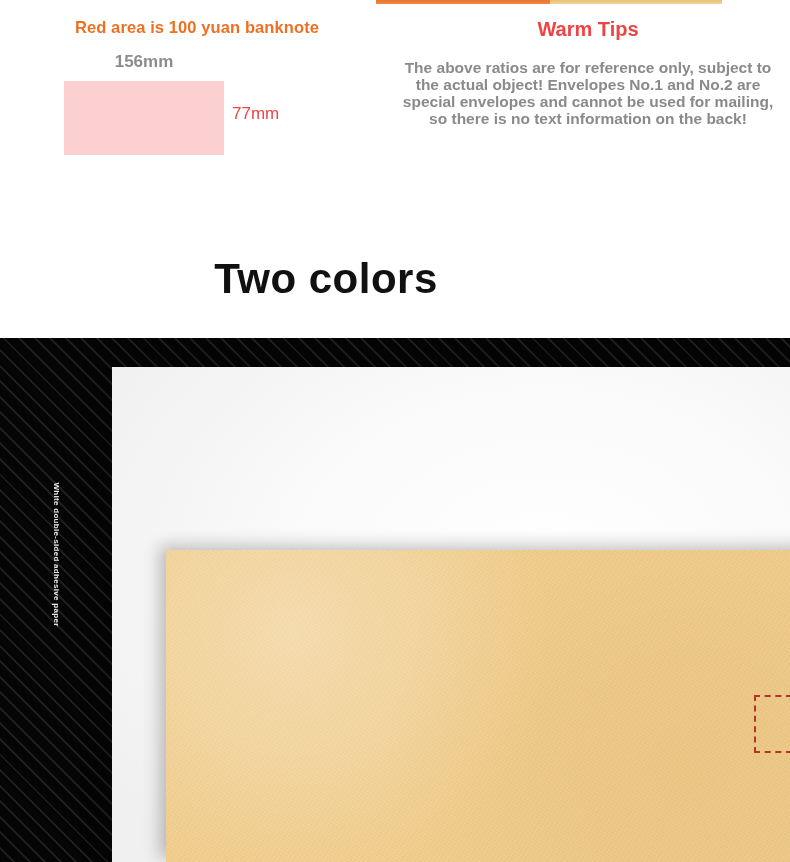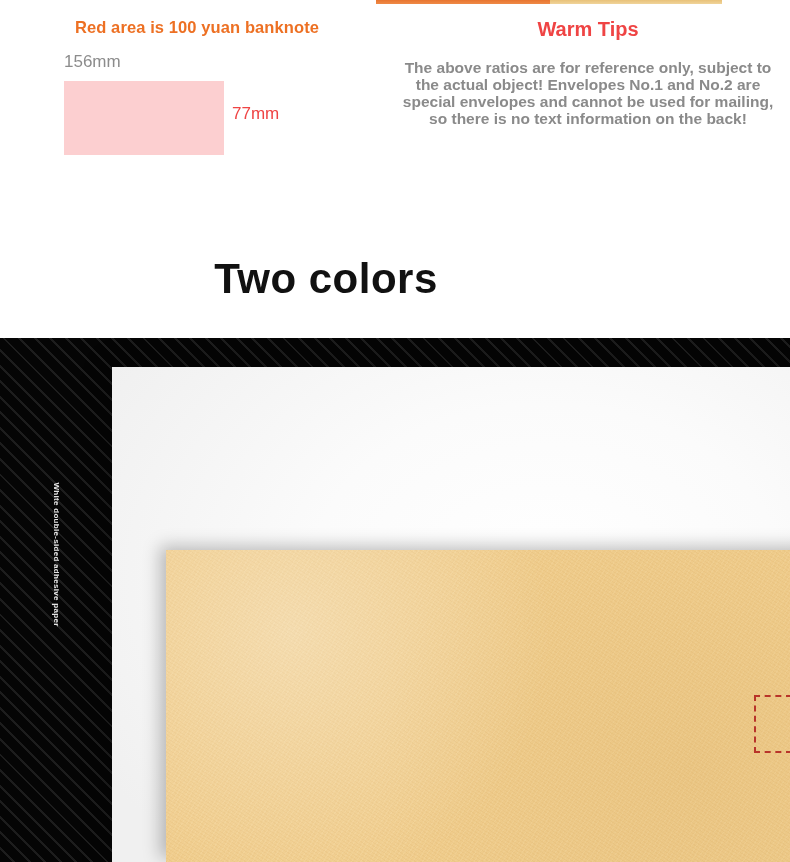--- a/index.html
+++ b/index.html
@@ -60,23 +60,24 @@
   #banknote-figure {
     position: relative;
     margin-top: 15px;
     height: 120px;
   }
   #banknote-width-label {
     position: absolute;
     left: 56px;
     top: 0px;
     width: 160px;
+    text-align: center;
     color: #8c8c8c;
     font-size: 17px;
-    font-weight: normal;
+    font-weight: bold;
   }
   #banknote-rect {
     position: absolute;
     left: 56px;
     top: 29px;
     width: 160px;
     height: 74px;
     background: #fccfd0;
   }
   #banknote-height-label {

